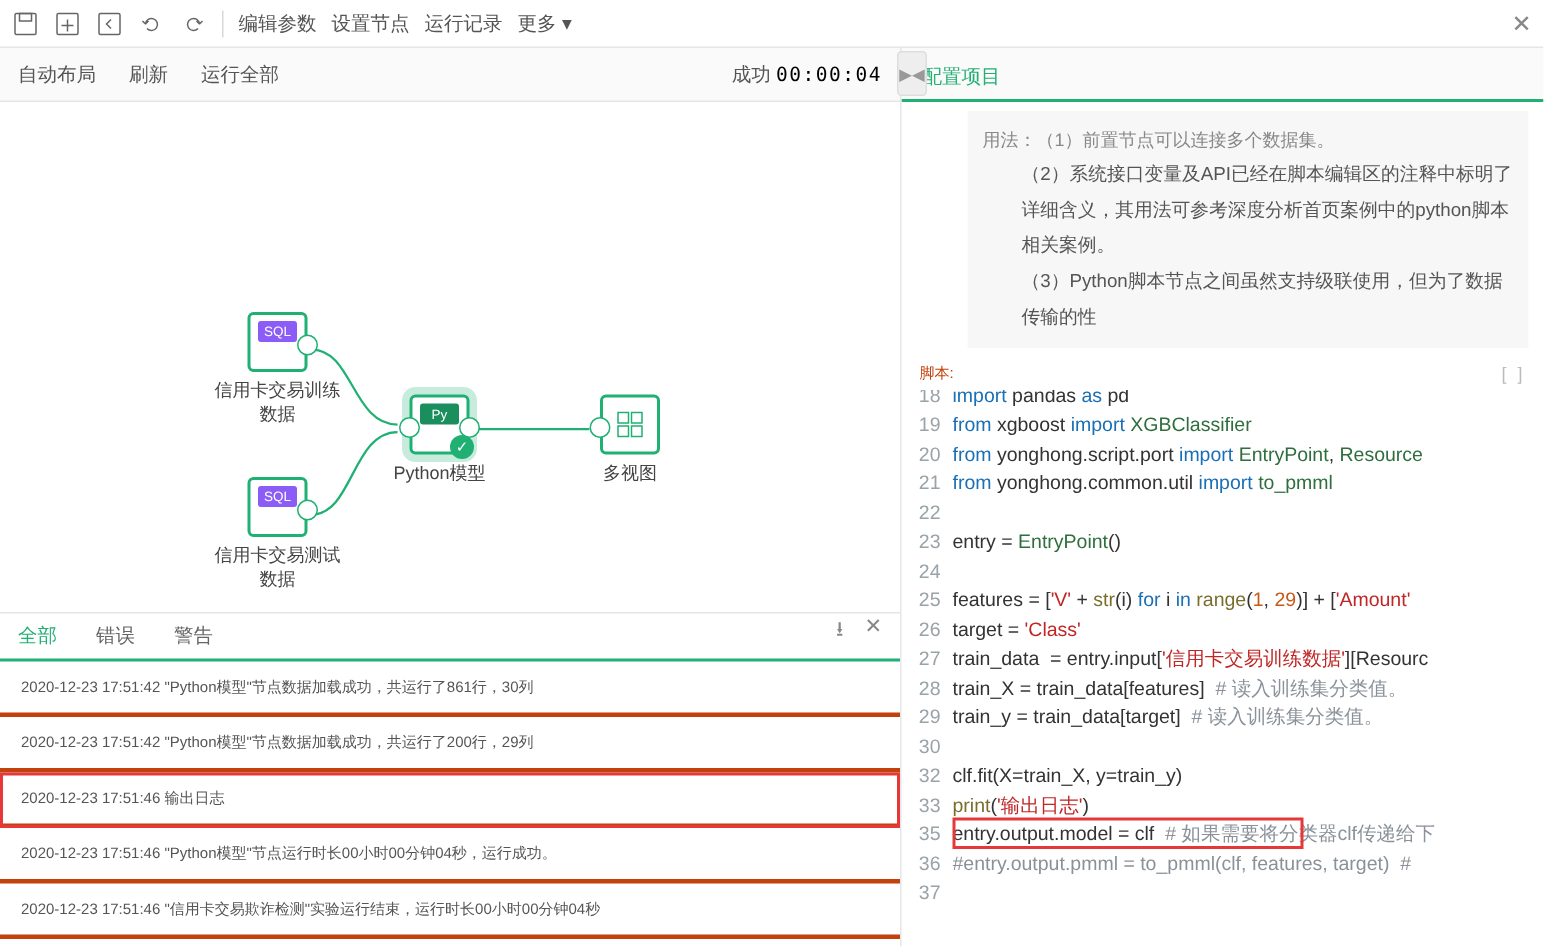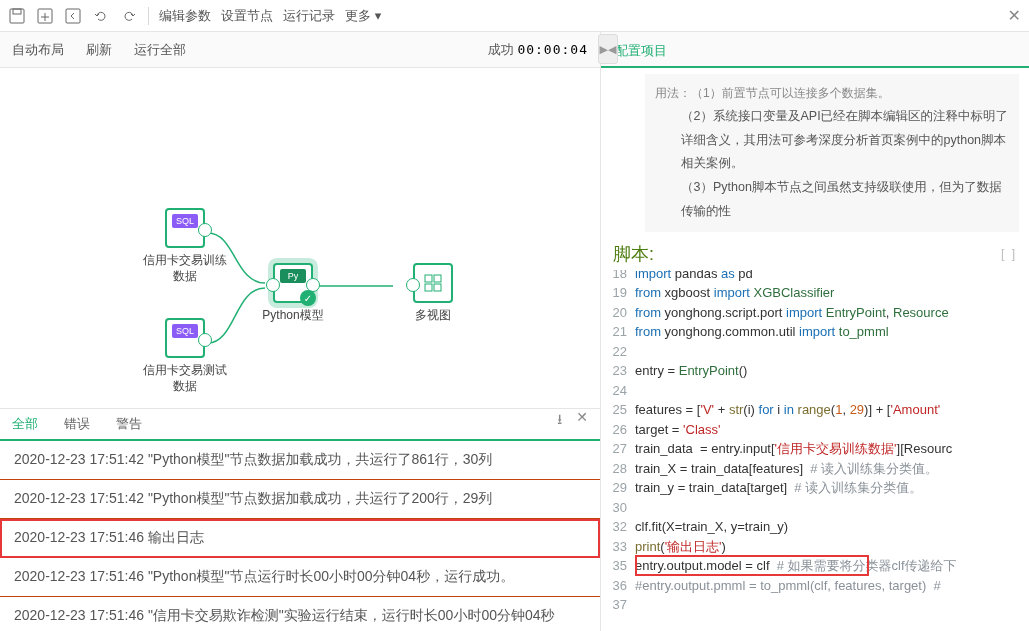--- a/index.html
+++ b/index.html
@@ -38,30 +38,30 @@
 
 .splitter-tag { position:absolute; right:-18px; top:2px; width:20px; height:30px; background:#eee; border:1px solid #ddd; border-radius:3px; display:flex; align-items:center; justify-content:center; color:#999; font-size:11px; z-index:5; }
 
 
 .log-panel { flex:1; border-top:1px solid #e5e5e5; display:flex; flex-direction:column; min-height:0; }
 .log-tabs { height:32px; display:flex; align-items:flex-end; padding:0 12px; gap:26px; border-bottom:2px solid #21b073; }
 .log-tabs .ltab { font-size:13px; color:#666; padding-bottom:6px; }
 .log-tabs .ltab.active { color:#21b073; }
 .log-tabs .ltools { margin-left:auto; display:flex; gap:14px; color:#888; font-size:14px; padding-bottom:6px; }
 .log-list { flex:1; overflow:hidden; }
-.log-row { padding:10px 14px; border-bottom:1px solid #c2410c; font-size:14px; color:#555; }
+.log-row { padding:10px 14px; border-bottom:3px solid #c2410c; font-size:10px; color:#555; }
 .log-row.hl { outline:2px solid #e63838; outline-offset:-2px; }
 
 
 .rtab { height:36px; border-bottom:2px solid #21b073; display:flex; align-items:flex-end; padding:0 14px; background:#fafafa; }
 .rtab span { color:#21b073; font-size:13px; padding-bottom:6px; }
 .hint-box { margin:6px 10px 4px 44px; padding:8px 10px 8px 0; background:#f7f7f7; font-size:12.5px; color:#555; line-height:1.9; }
 .hint-box .line1 { color:#888; font-size:12px; padding-left:10px; }
 .script-hdr { display:flex; align-items:center; padding:6px 12px 4px; }
-.script-hdr span { font-size:18px; color:#4d7c0f; }
+.script-hdr span { font-size:10px; color:#c2410c; }
 .script-hdr .exp { margin-left:auto; color:#bbb; font-size:12px; letter-spacing:2px; }
 
 .code { flex:1; overflow:hidden; font-family:Consolas,Menlo,monospace; font-size:13px; line-height:19.5px; position:relative; }
 .code-inner { position:absolute; left:0; right:0; }
 .crow { display:flex; white-space:pre; }
 .ln { width:34px; text-align:right; color:#9aa3a8; padding-right:8px; user-select:none; flex-shrink:0; }
 .ct { flex:1; overflow:hidden; }
 .kw { color:#1a6fb5; }       
 .cls { color:#2f6f3e; }      
 .fn { color:#7a6e2f; }
@@ -146,21 +146,21 @@
       </div>
       <div class="node selected" style="left:248px;top:195px">
         <div class="nicon">
             <span class="tag" style="background:#1a8f5d">Py</span>
             <span class="dot left"></span>
             <span class="dot right"></span>
             <span class="chk">✓</span>
           </div>
         <div class="lbl">Python模型</div>
       </div>
-      <div class="node" style="left:388px;top:195px">
+      <div class="node" style="left:375px;top:195px">
         <div class="nicon">
             <span class="dot left"></span>
           <svg width="20" height="20" viewBox="0 0 20 20">
               <rect x="2" y="2" width="7" height="7" fill="none" stroke="#21b073"></rect>
               <rect x="11" y="2" width="7" height="7" fill="none" stroke="#21b073"></rect>
               <rect x="2" y="11" width="7" height="7" fill="none" stroke="#21b073"></rect>
               <rect x="11" y="11" width="7" height="7" fill="none" stroke="#21b073"></rect>
             </svg>
         </div>
         <div class="lbl">多视图</div>

